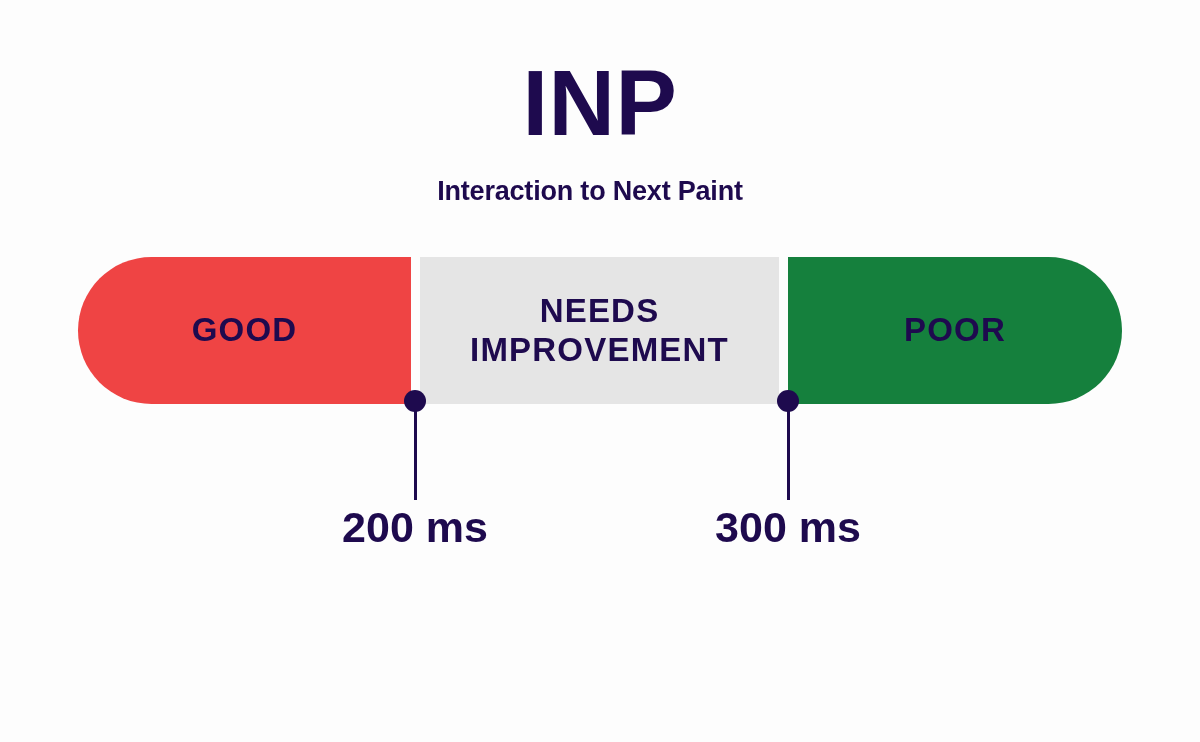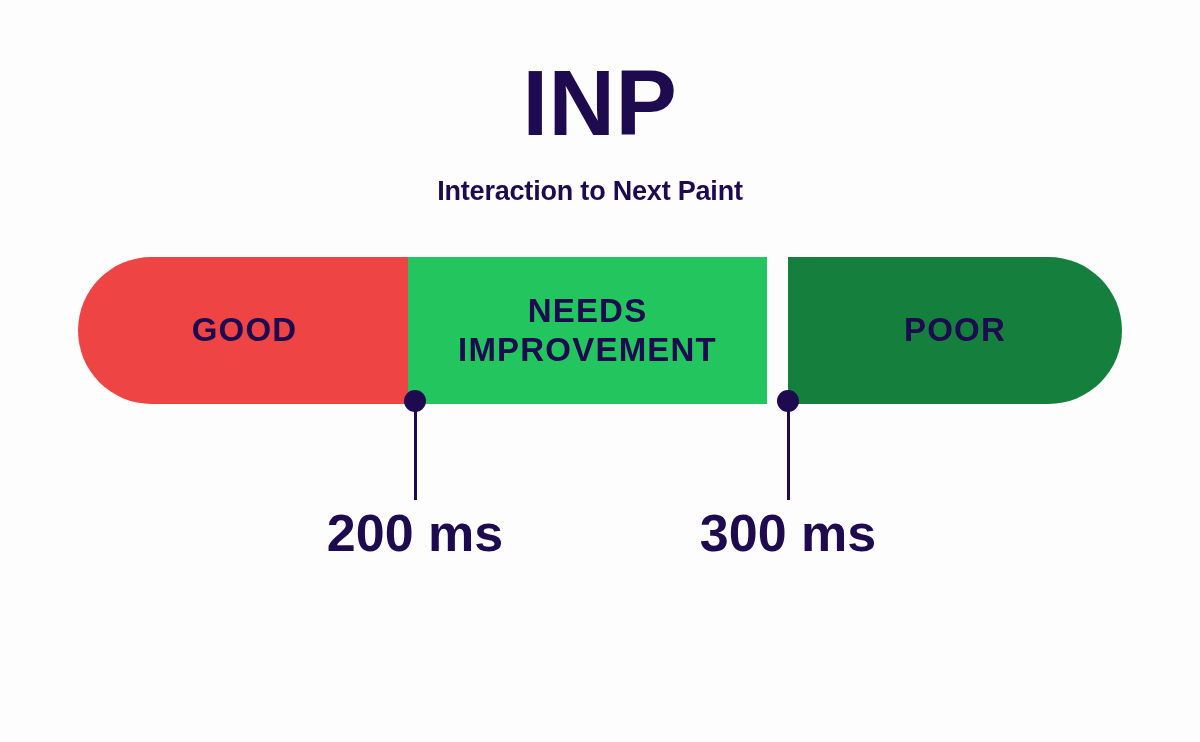--- a/index.html
+++ b/index.html
@@ -79,23 +79,23 @@
   }
 
   .seg-good {
     left: 0;
     width: 333px;
     background: #ef4444;
     border-top-left-radius: 73.5px;
     border-bottom-left-radius: 73.5px;
   }
   .seg-ni {
-    left: 330px;
+    left: 342px;
     width: 359px;
-    background: #22c55e;
+    background: #e5e5e5;
   }
   .seg-poor {
     left: 710px;
     width: 334px;
     background: #15803d;
     border-top-right-radius: 73.5px;
     border-bottom-right-radius: 73.5px;
   }
 
   
@@ -121,21 +121,21 @@
     width: 3px;
     height: 99px;
     background: #1e0a4e;
   }
   .marker-value {
     position: absolute;
     left: -160px;
     top: 113px;
     width: 320px;
     text-align: center;
-    font-size: 52px;
+    font-size: 43px;
     font-weight: 700;
     letter-spacing: 0px;
     color: #1e0a4e;
     white-space: nowrap;
   }
   .marker-200 { left: 415px; }
   .marker-500 { left: 788px; }
 </style>
 </head>
 <body>

